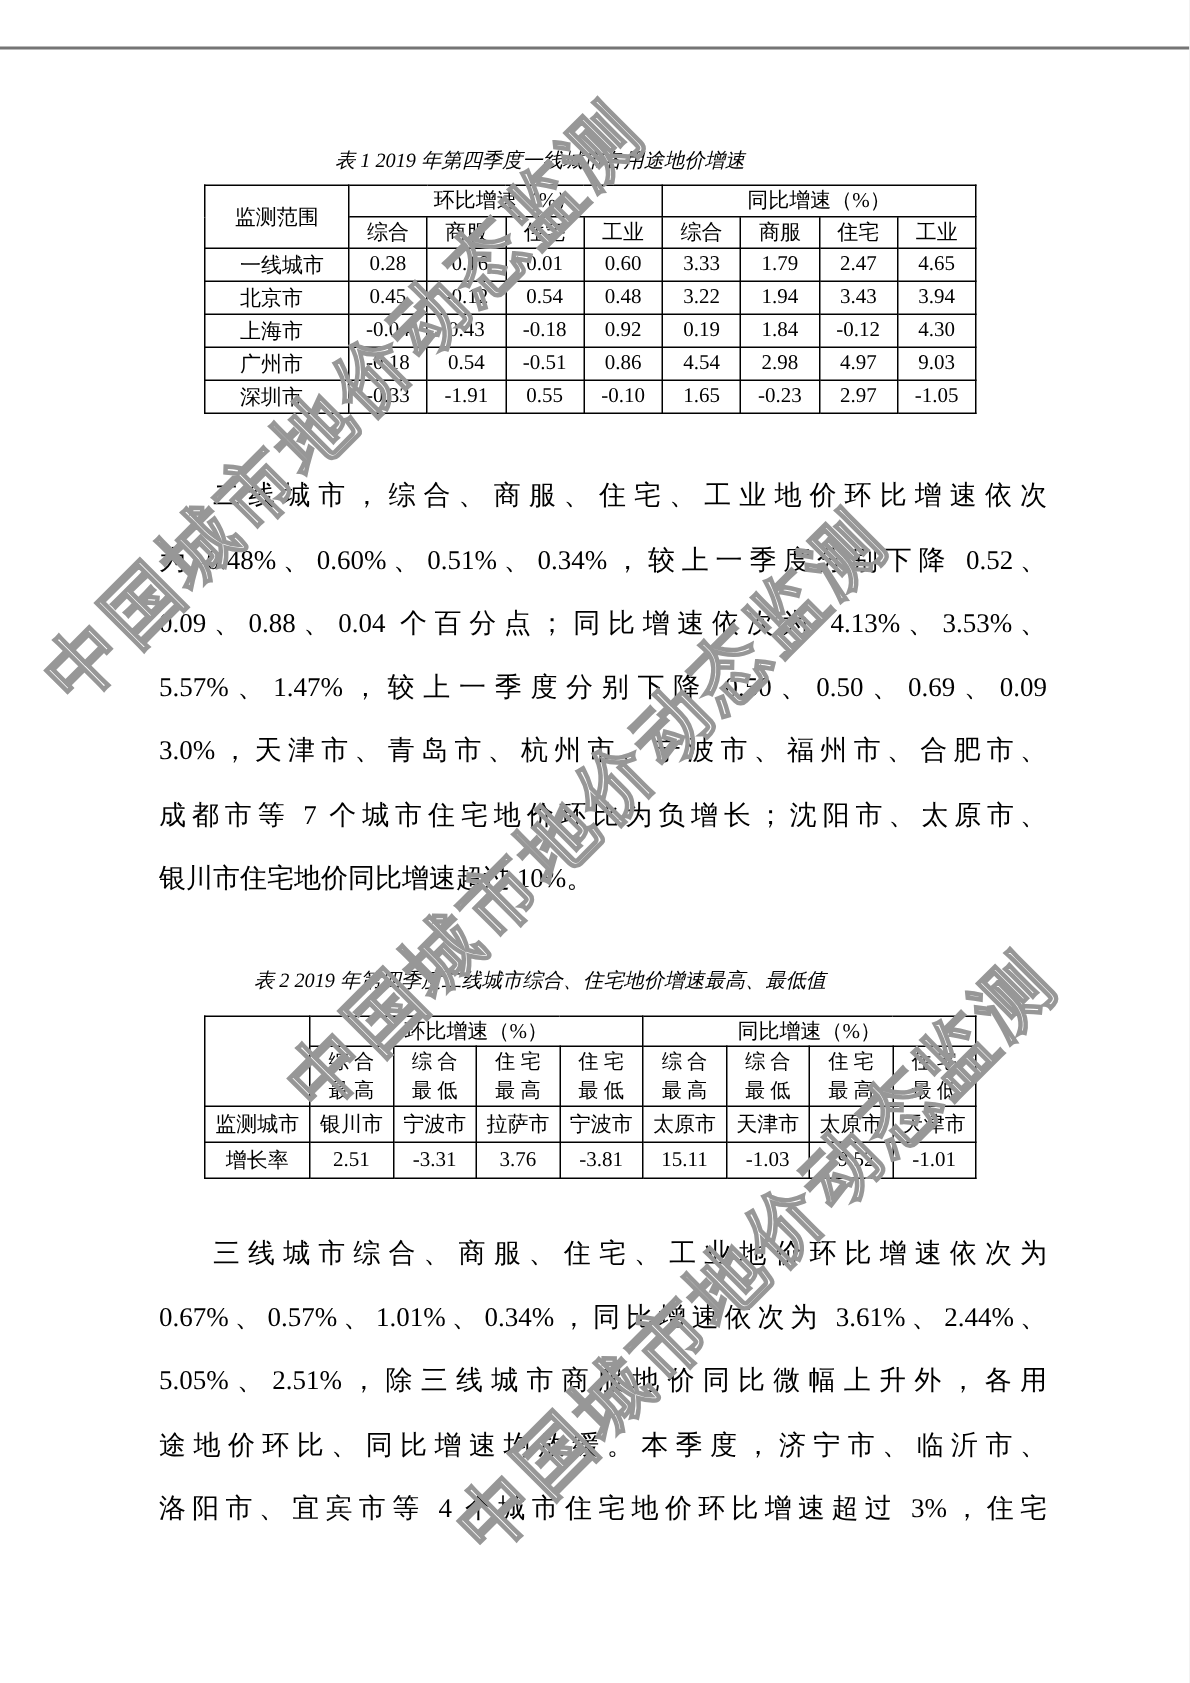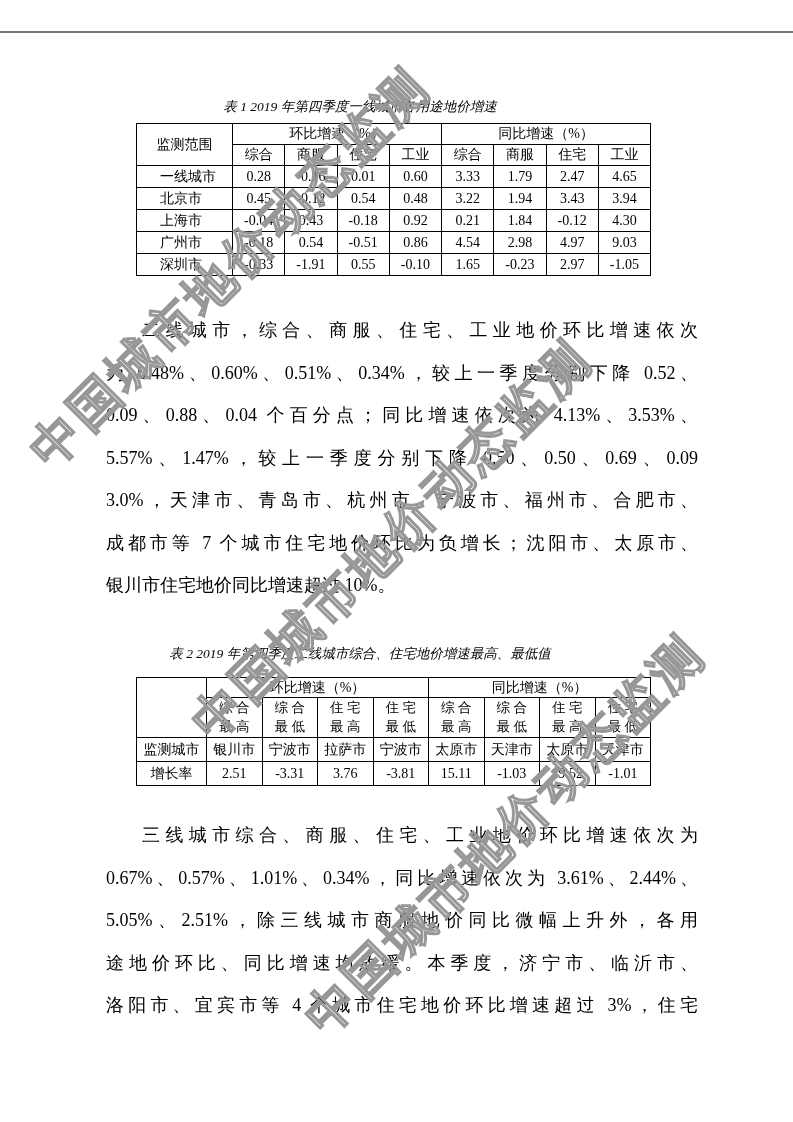--- a/index.html
+++ b/index.html
@@ -119,21 +119,21 @@
           <td>1.94</td>
           <td>3.43</td>
           <td>3.94</td>
         </tr>
         <tr>
           <td class="rowlabel">上海市</td>
           <td>-0.04</td>
           <td>0.43</td>
           <td>-0.18</td>
           <td>0.92</td>
-          <td>0.21</td>
+          <td>0.19</td>
           <td>1.84</td>
           <td>-0.12</td>
           <td>4.30</td>
         </tr>
         <tr>
           <td class="rowlabel">广州市</td>
           <td>-0.18</td>
           <td>0.54</td>
           <td>-0.51</td>
           <td>0.86</td>

